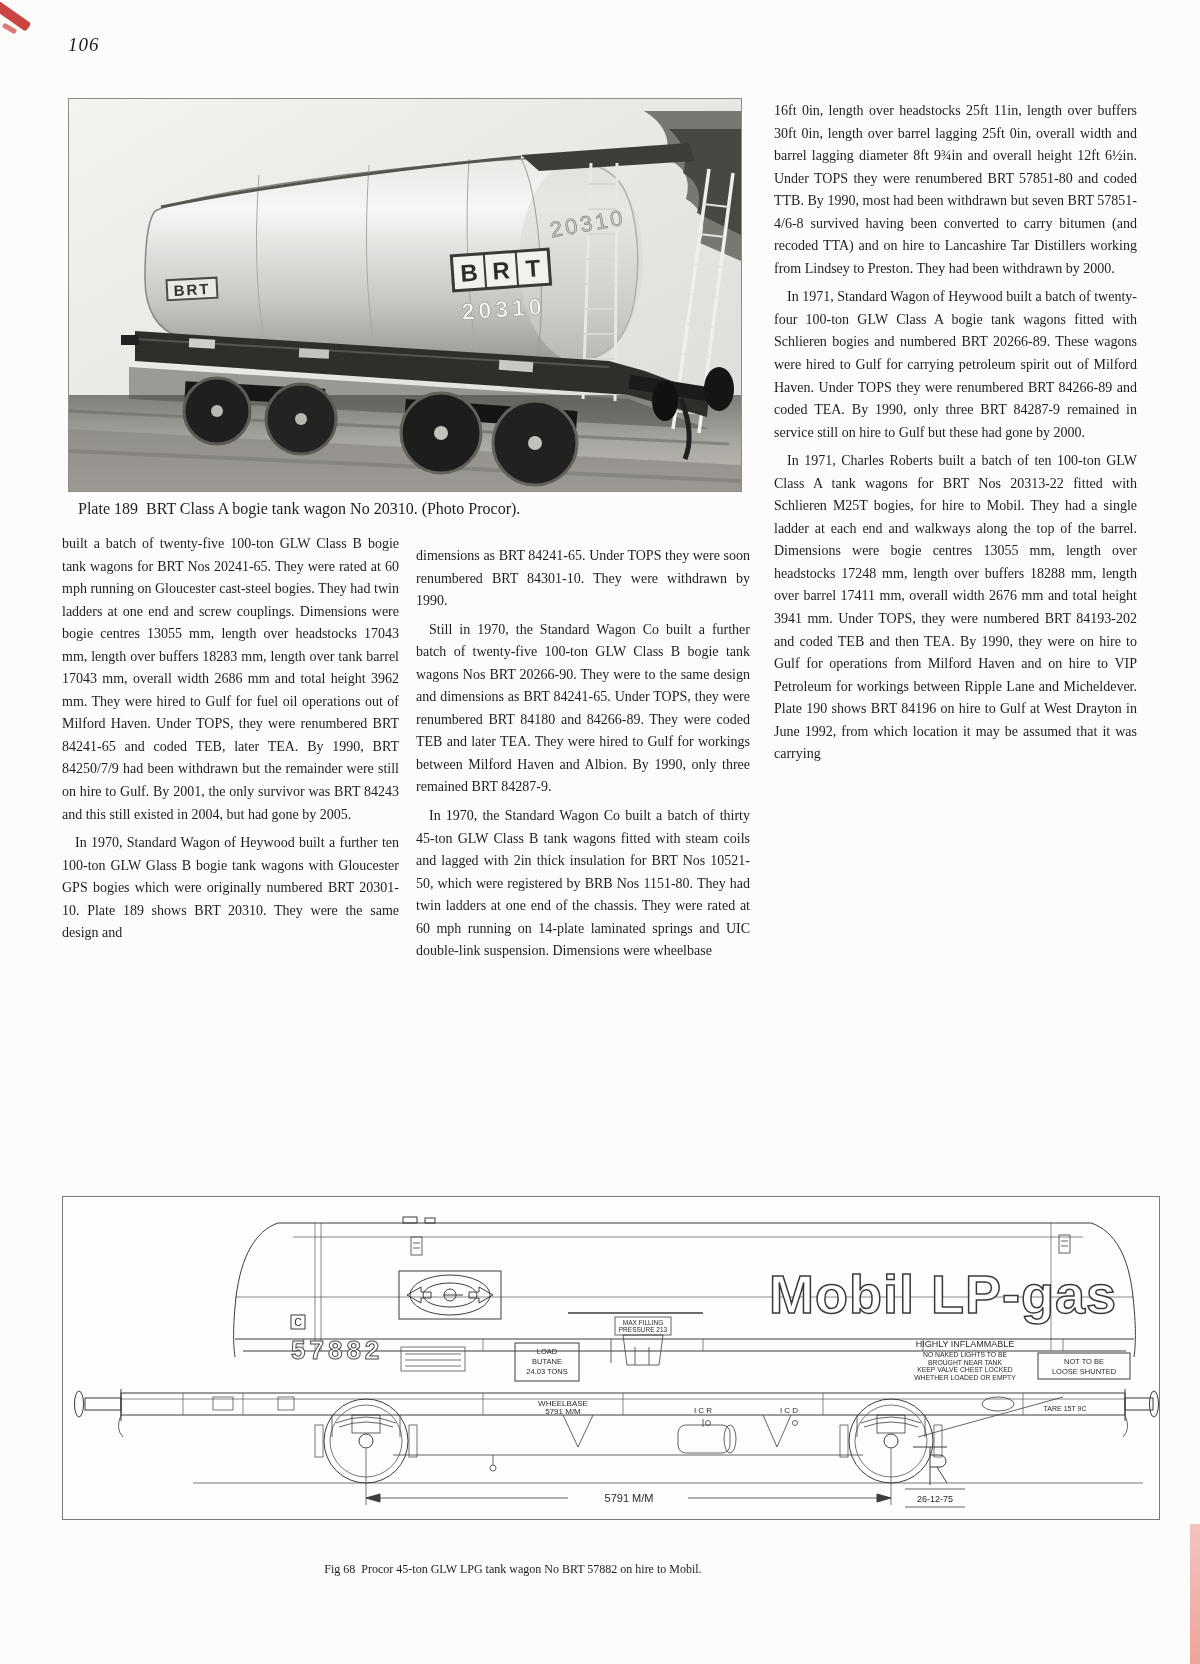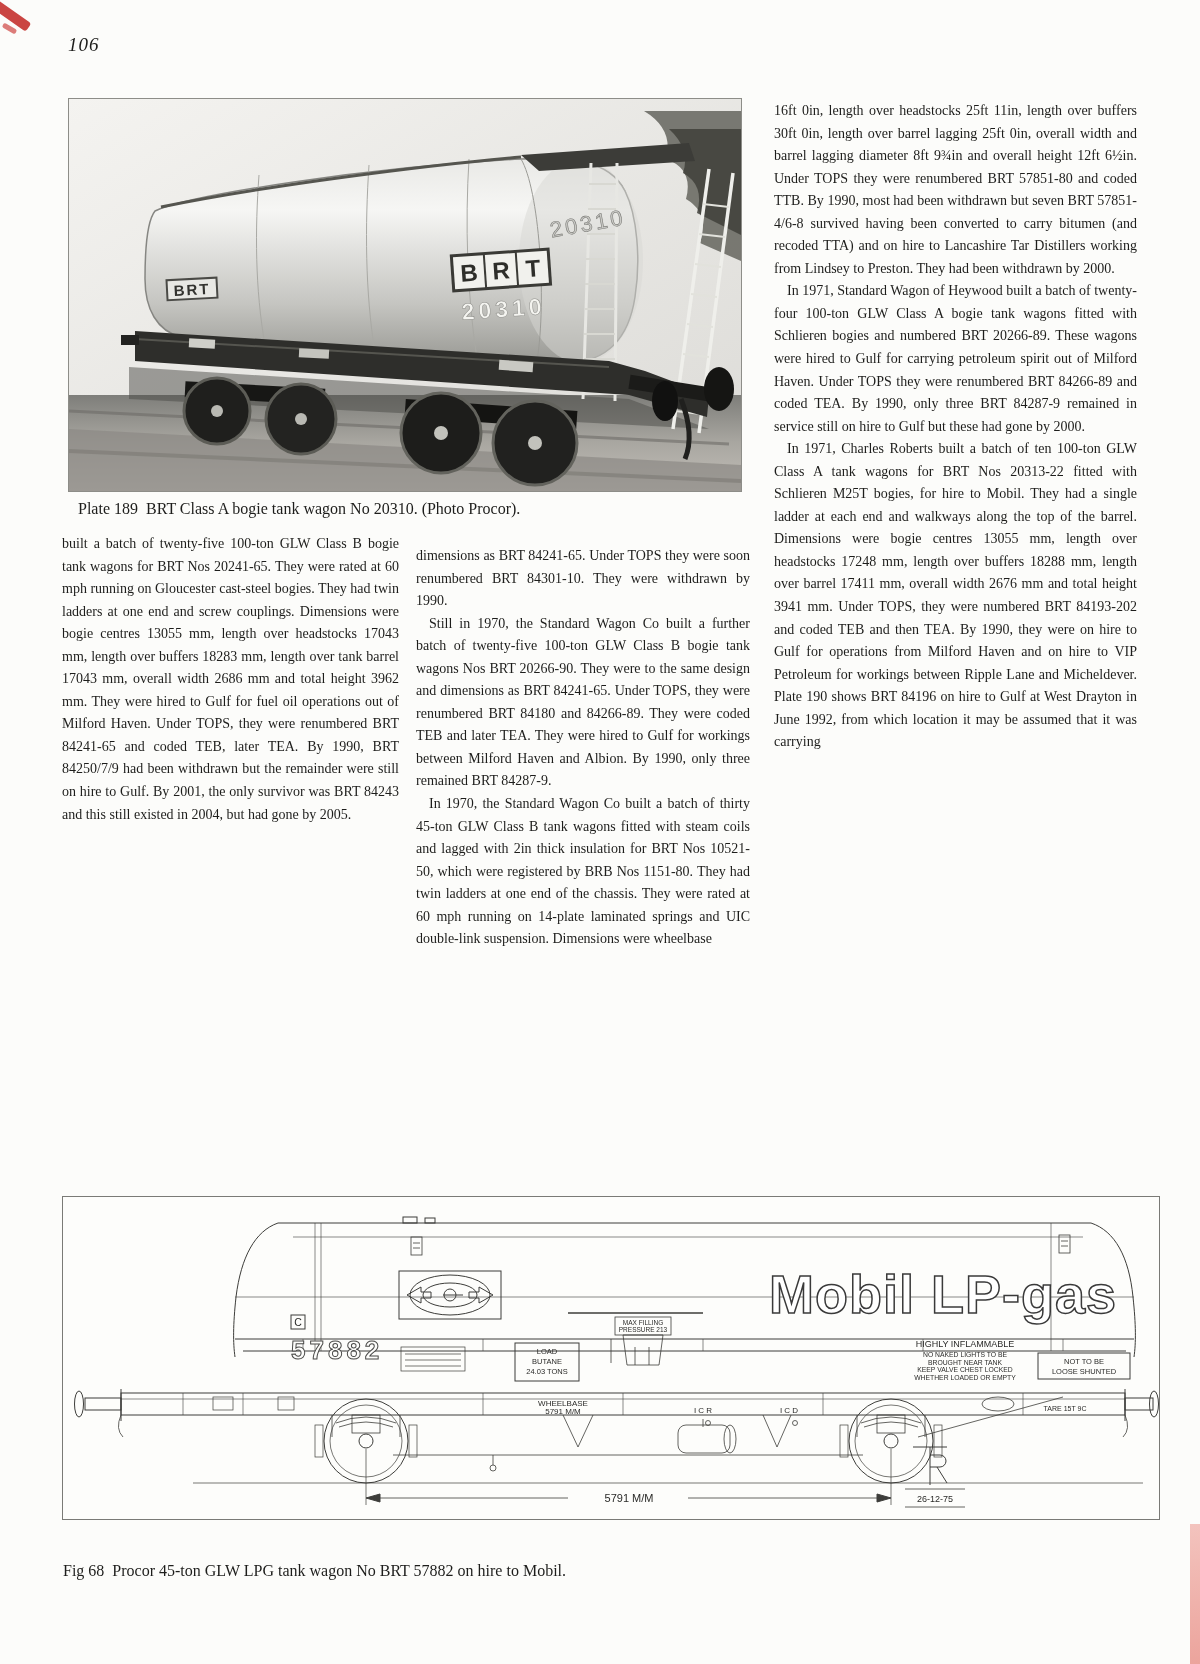--- a/index.html
+++ b/index.html
@@ -8,27 +8,27 @@
     background:#fcfcfa;color:#1d1d1b;
     font-family:"Liberation Serif", serif;
     overflow:hidden;
   }
   .pagenum{position:absolute;left:68px;top:34px;font-size:19px;letter-spacing:1px;font-style:italic;}
   .photo{position:absolute;left:68px;top:98px;width:672px;height:392px;margin:0;
     border:1px solid #8d8d88;background:#ededea;overflow:hidden;}
   .photo-caption{position:absolute;left:78px;top:500px;width:680px;font-size:16px;white-space:pre-wrap;}
   .col{position:absolute;}
   .col p{margin:0;text-align:justify;font-size:14px;line-height:22.55px;}
-  .col p.ind{text-indent:13px;}
+  .col p.ind{text-indent:13px;margin-top:6px;}
   .col-left{left:62px;top:533px;width:337px;}
   .col-mid{left:416px;top:545px;width:334px;}
   .col-right{left:774px;top:100px;width:363px;}
   .diagram{position:absolute;left:62px;top:1196px;width:1096px;height:322px;margin:0;
     border:1px solid #7a7a76;background:#fdfdfb;}
-  .fig-caption{position:absolute;left:63px;top:1562px;width:900px;font-size:16px;white-space:pre-wrap;}
+  .fig-caption{position:absolute;left:63px;top:1562px;width:900px;font-size:12px;white-space:pre-wrap;text-align:center;}
   .mark-tl{position:absolute;left:-8px;top:-4px;width:48px;height:10px;background:#c4312e;
     transform:rotate(35deg);transform-origin:left top;border-radius:3px;opacity:.9;}
   .mark-tl2{position:absolute;left:2px;top:26px;width:15px;height:5px;background:#d1514d;
     transform:rotate(30deg);opacity:.75;border-radius:2px;}
   .mark-br{position:absolute;left:1190px;top:1524px;width:10px;height:140px;
     background:linear-gradient(#f2bdb7,#ea9a92);opacity:.9;}
   svg text{font-family:"Liberation Sans", sans-serif;}
 </style>
 </head>
 <body>
@@ -156,20 +156,21 @@
     <text x="432" y="218" text-anchor="middle" font-weight="bold" font-size="23" fill="#f4f4f0" stroke="#8a8a86" stroke-width="0.5" letter-spacing="4">20310</text>
   </g>
   <text x="520" y="132" text-anchor="middle" font-size="22" fill="#cbcbc7" stroke="#7b7b77" stroke-width="0.6" letter-spacing="3" transform="rotate(-10 520 132)">20310</text>
 </svg>
 </figure>
 
 <div class="photo-caption">Plate 189  BRT Class A bogie tank wagon No 20310. (Photo Procor).</div>
 
 <div class="col col-left">
   <p>built a batch of twenty-five 100-ton GLW Class B bogie tank wagons for BRT Nos 20241-65. They were rated at 60 mph running on Gloucester cast-steel bogies. They had twin ladders at one end and screw couplings. Dimensions were bogie centres 13055 mm, length over headstocks 17043 mm, length over buffers 18283 mm, length over tank barrel 17043 mm, overall width 2686 mm and total height 3962 mm. They were hired to Gulf for fuel oil operations out of Milford Haven. Under TOPS, they were renumbered BRT 84241-65 and coded TEB, later TEA. By 1990, BRT 84250/7/9 had been withdrawn but the remainder were still on hire to Gulf. By 2001, the only survivor was BRT 84243 and this still existed in 2004, but had gone by 2005.</p>
+  <p class="ind">In 1970, Standard Wagon of Heywood built a further ten 100-ton GLW Glass B bogie tank wagons with Gloucester GPS bogies which were originally numbered BRT 20301-10. Plate 189 shows BRT 20310. They were the same design and</p>
 </div>
 
 <div class="col col-mid">
   <p>dimensions as BRT 84241-65. Under TOPS they were soon renumbered BRT 84301-10. They were withdrawn by 1990.</p>
   <p class="ind">Still in 1970, the Standard Wagon Co built a further batch of twenty-five 100-ton GLW Class B bogie tank wagons Nos BRT 20266-90. They were to the same design and dimensions as BRT 84241-65. Under TOPS, they were renumbered BRT 84180 and 84266-89. They were coded TEB and later TEA. They were hired to Gulf for workings between Milford Haven and Albion. By 1990, only three remained BRT 84287-9.</p>
   <p class="ind">In 1970, the Standard Wagon Co built a batch of thirty 45-ton GLW Class B tank wagons fitted with steam coils and lagged with 2in thick insulation for BRT Nos 10521-50, which were registered by BRB Nos 1151-80. They had twin ladders at one end of the chassis. They were rated at 60 mph running on 14-plate laminated springs and UIC double-link suspension. Dimensions were wheelbase</p>
 </div>
 
 <div class="col col-right">
   <p>16ft 0in, length over headstocks 25ft 11in, length over buffers 30ft 0in, length over barrel lagging 25ft 0in, overall width and barrel lagging diameter 8ft 9¾in and overall height 12ft 6½in. Under TOPS they were renumbered BRT 57851-80 and coded TTB. By 1990, most had been withdrawn but seven BRT 57851-4/6-8 survived having been converted to carry bitumen (and recoded TTA) and on hire to Lancashire Tar Distillers working from Lindsey to Preston. They had been withdrawn by 2000.</p>

